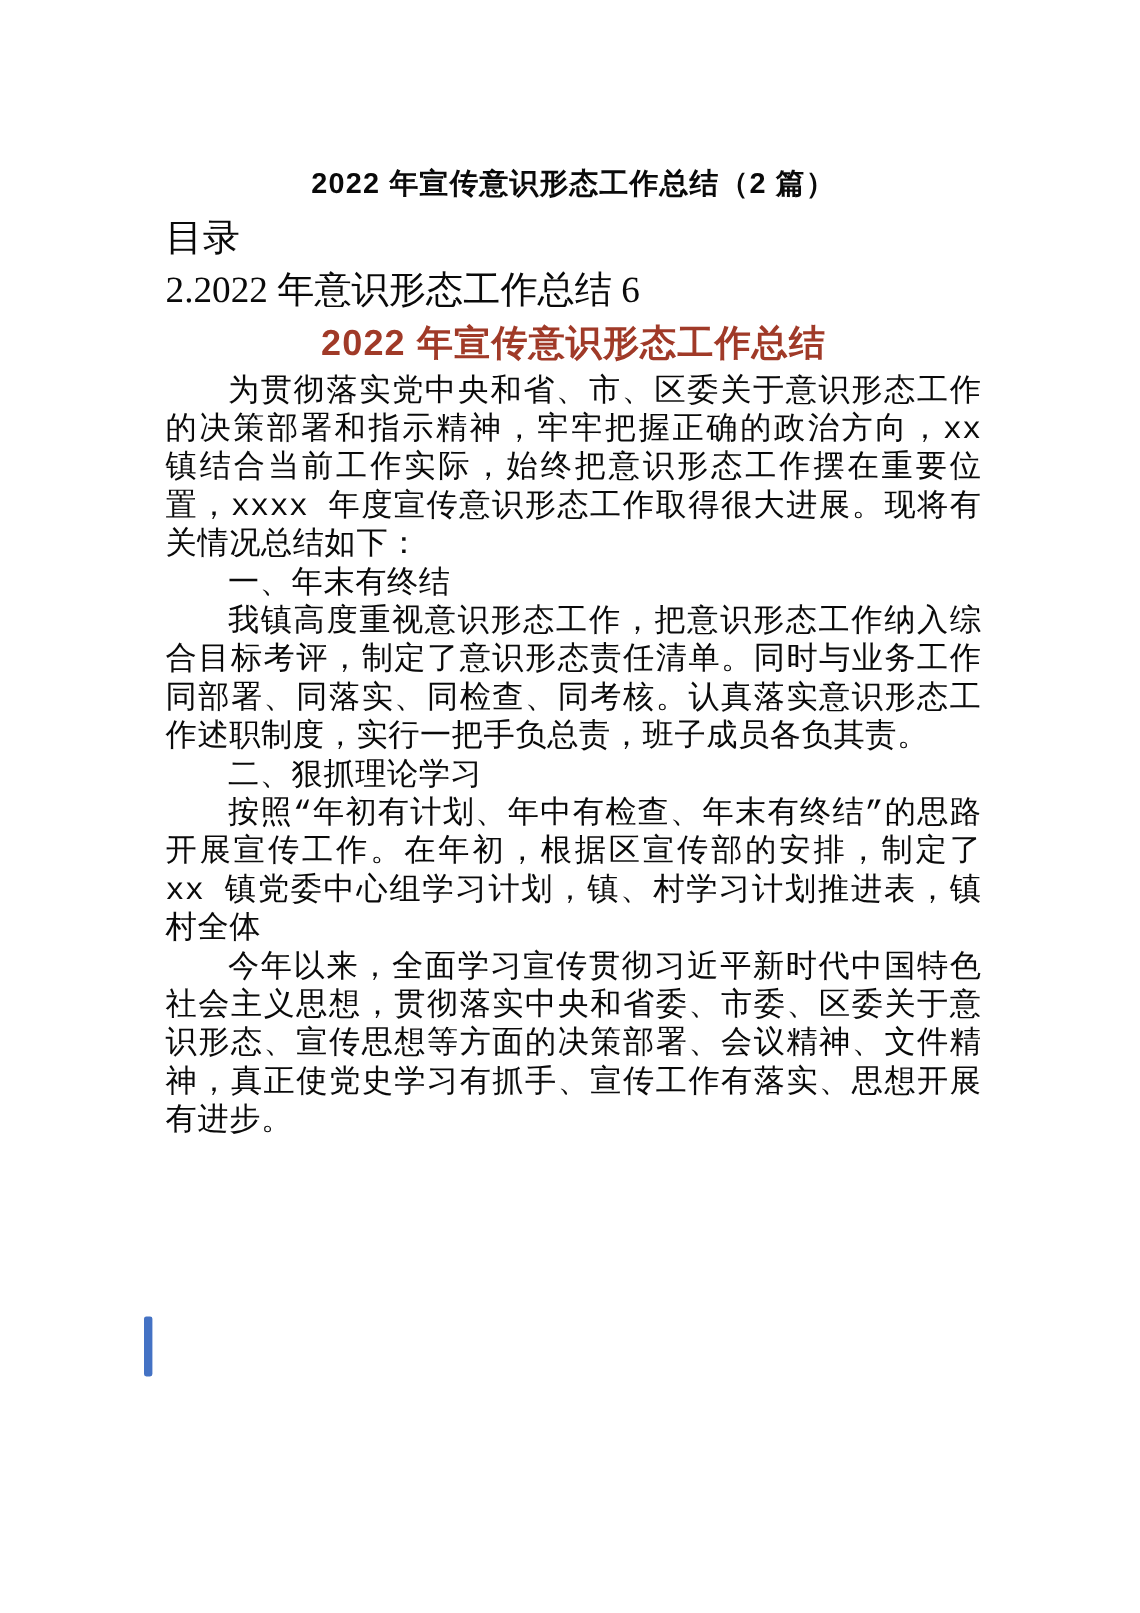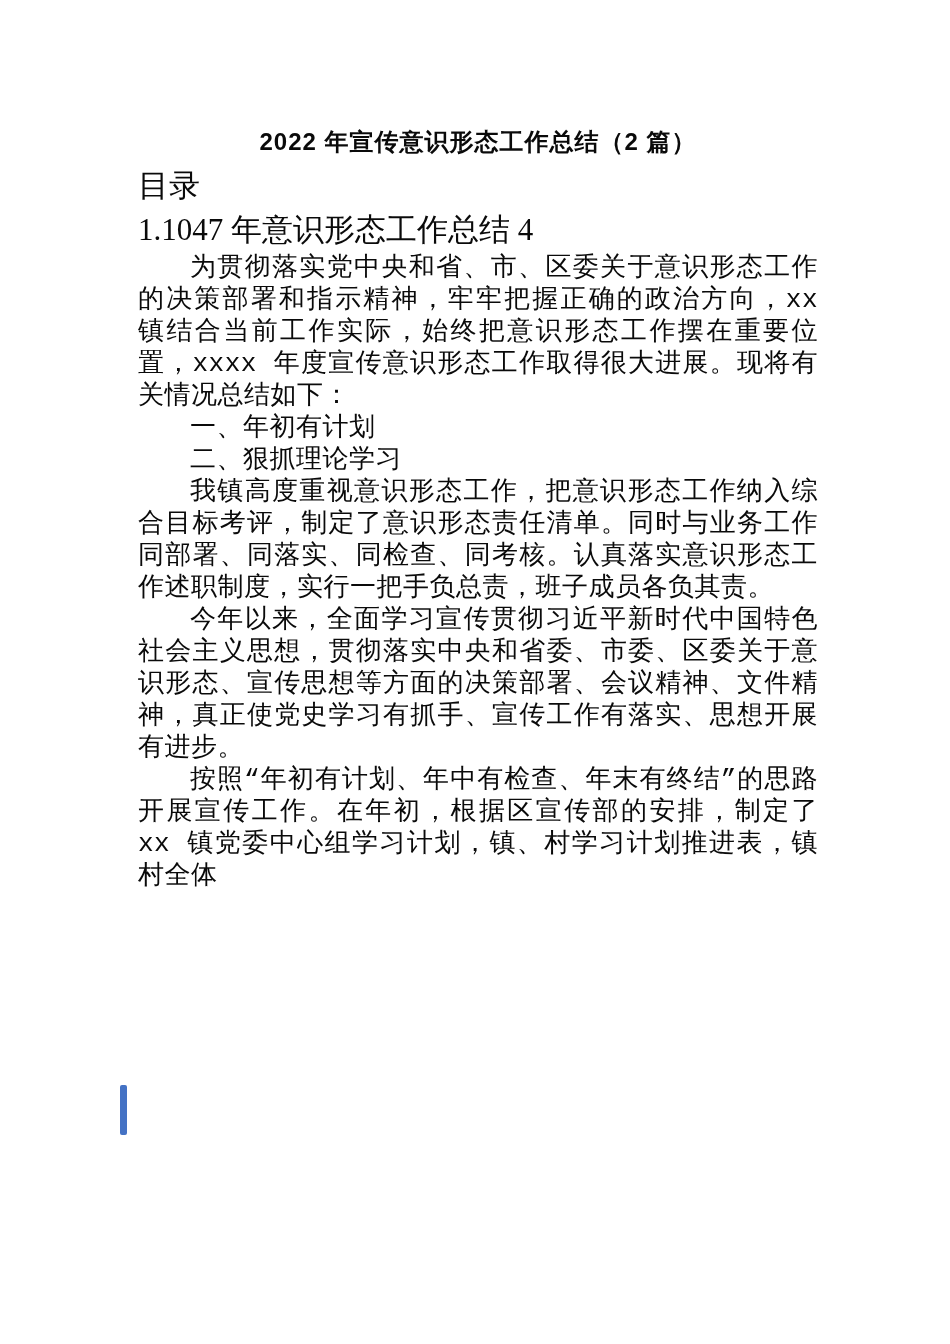--- a/index.html
+++ b/index.html
@@ -4,21 +4,21 @@
 <style>
   html, body {
     margin: 0;
     padding: 0;
     background: #ffffff;
   }
   .page {
     position: relative;
     width: 950px;
     height: 1133px;
-    margin: 4px auto;
+    margin: 16px auto;
     background: #ffffff;
     box-sizing: border-box;
     padding: 116px 132px 0 138px;
     overflow: hidden;
     font-family: "Liberation Serif", serif;
     color: #0a0a0a;
   }
   .title1 {
     margin: 0;
     font-family: "Liberation Sans", sans-serif;
@@ -67,31 +67,32 @@
 </style>
 </head>
 <body>
 
 <div class="page">
 
   <h1 class="title1">2022 年宣传意识形态工作总结（2 篇）</h1>
 
   <div>
     <div class="toc-label">目录</div>
-    <div class="toc-item">1.1047 年意识形态工作总结 4</div>
+    <div class="toc-item">2.2022 年意识形态工作总结 6</div>
   </div>
 
+  <h2 class="title2" style="color: rgb(160, 58, 40);">2022 年宣传意识形态工作总结</h2>
 
   <p class="body-p">为贯彻落实党中央和省、市、区委关于意识形态工作的决策部署和指示精神，牢牢把握正确的政治方向，xx 镇结合当前工作实际，始终把意识形态工作摆在重要位置，xxxx 年度宣传意识形态工作取得很大进展。现将有关情况总结如下：</p>
 
-  <p class="body-p">一、年初有计划</p>
+  <p class="body-p">一、年末有终结</p>
+
+  <p class="body-p">我镇高度重视意识形态工作，把意识形态工作纳入综合目标考评，制定了意识形态责任清单。同时与业务工作同部署、同落实、同检查、同考核。认真落实意识形态工作述职制度，实行一把手负总责，班子成员各负其责。</p>
 
   <p class="body-p">二、狠抓理论学习</p>
 
-  <p class="body-p">我镇高度重视意识形态工作，把意识形态工作纳入综合目标考评，制定了意识形态责任清单。同时与业务工作同部署、同落实、同检查、同考核。认真落实意识形态工作述职制度，实行一把手负总责，班子成员各负其责。</p>
+  <p class="body-p">按照“年初有计划、年中有检查、年末有终结”的思路开展宣传工作。在年初，根据区宣传部的安排，制定了 xx 镇党委中心组学习计划，镇、村学习计划推进表，镇村全体</p>
 
   <p class="body-p">今年以来，全面学习宣传贯彻习近平新时代中国特色社会主义思想，贯彻落实中央和省委、市委、区委关于意识形态、宣传思想等方面的决策部署、会议精神、文件精神，真正使党史学习有抓手、宣传工作有落实、思想开展有进步。</p>
-
-  <p class="body-p">按照“年初有计划、年中有检查、年末有终结”的思路开展宣传工作。在年初，根据区宣传部的安排，制定了 xx 镇党委中心组学习计划，镇、村学习计划推进表，镇村全体</p>
 
   <div class="blue-marker" style="background: rgb(68, 114, 196);"></div>
 
 </div>
 
 </body></html>

